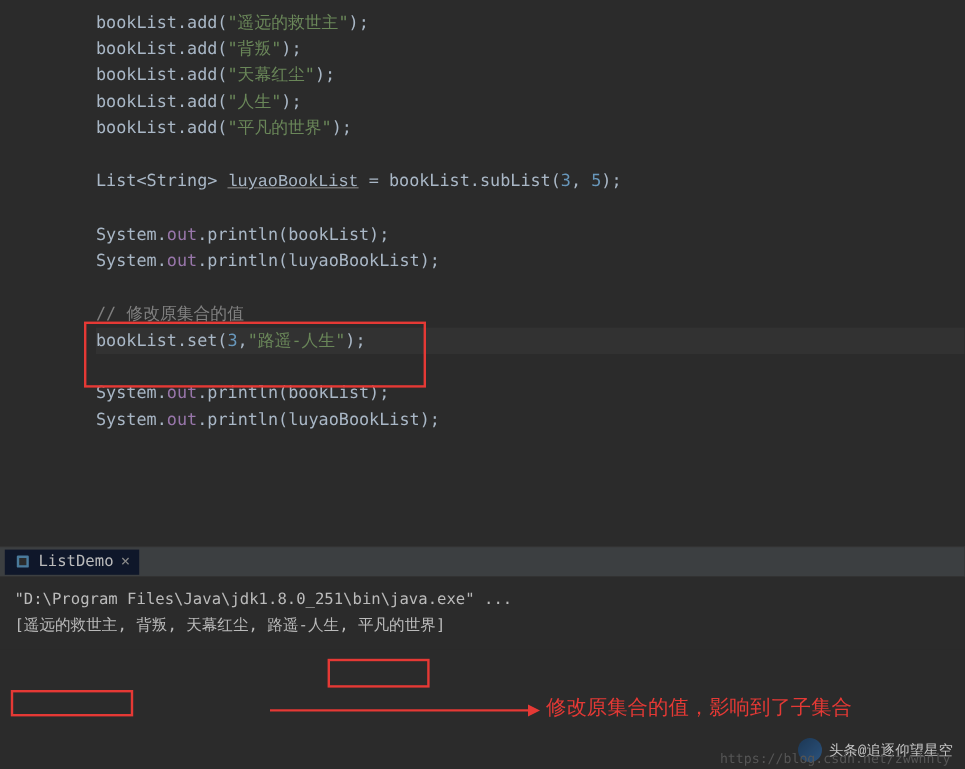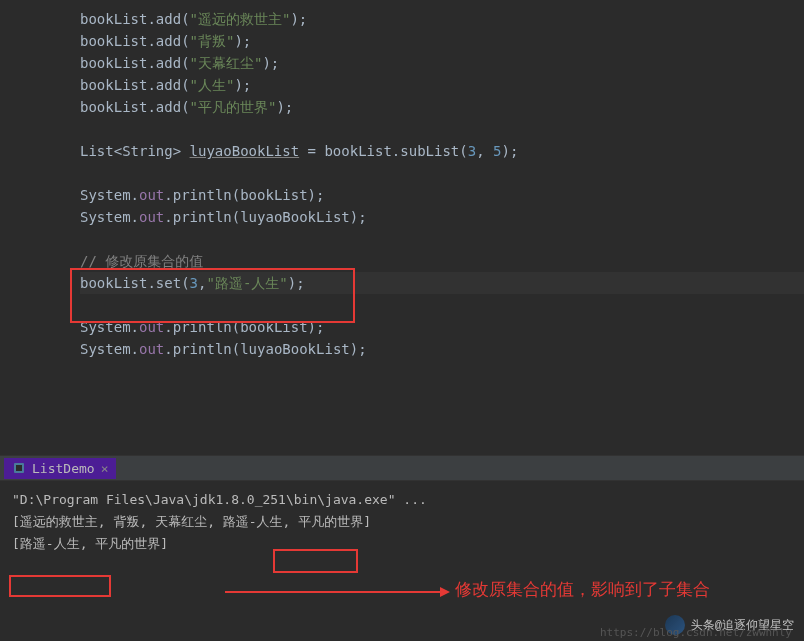--- a/index.html
+++ b/index.html
@@ -20,21 +20,21 @@
   height: 455px;
   overflow: hidden;
 }
 .code-line { white-space: pre; min-height: 22px; }
 .kw { color: #cc7832; }
 .type { color: #a9b7c6; }
 .str { color: #6a8759; }
 .field { color: #9876aa; }
 .num { color: #6897bb; }
 .comment { color: #808080; margin-top: 36px; }
-.underline { text-decoration: underline #808080; }
+.underline { text-decoration: underline #808080; font-family: Liberation Mono, monospace; }
 .red-box {
   border: 2px solid #e53935;
   position: absolute;
 }
 .highlight-line {
   background: #323232;
 }
 .tab-bar {
   background: #3c3f41;
   border-top: 1px solid #323232;
@@ -42,21 +42,21 @@
   display: flex;
   align-items: center;
   height: 26px;
   padding-left: 4px;
 }
 .tab {
   display: flex;
   align-items: center;
   gap: 6px;
   padding: 3px 8px;
-  background: #4c1d95;
+  background: #0f172a;
   color: #bbbbbb;
   font-size: 13px;
 }
 .tab-icon {
   width: 14px;
   height: 14px;
   display: inline-flex;
 }
 .close-x {
   color: #888;
@@ -138,21 +138,20 @@
         </svg>
     </span>
     <span>ListDemo</span>
     <span class="close-x">×</span>
   </div>
 </div>
 
 <div class="console">
   <div class="console-line">"D:\Program Files\Java\jdk1.8.0_251\bin\java.exe" ...</div>
   <div class="console-line">[遥远的救世主, 背叛, 天幕红尘, 路遥-人生, 平凡的世界]</div>
-  <div class="console-line">[路遥-人生, 平凡的世界]</div>
 </div>
 
 <div class="red-box" style="left:273px; top:549px; width:85px; height:24px;"></div>
 <div class="red-box" style="left:9px; top:575px; width:102px; height:22px;"></div>
 
 <svg style="position:absolute; left:225px; top:586px; width:225px; height:12px;">
   <line x1="0" y1="6" x2="215" y2="6" stroke="#e53935" stroke-width="2"></line>
   <polygon points="215,1 225,6 215,11" fill="#e53935"></polygon>
 </svg>
 

